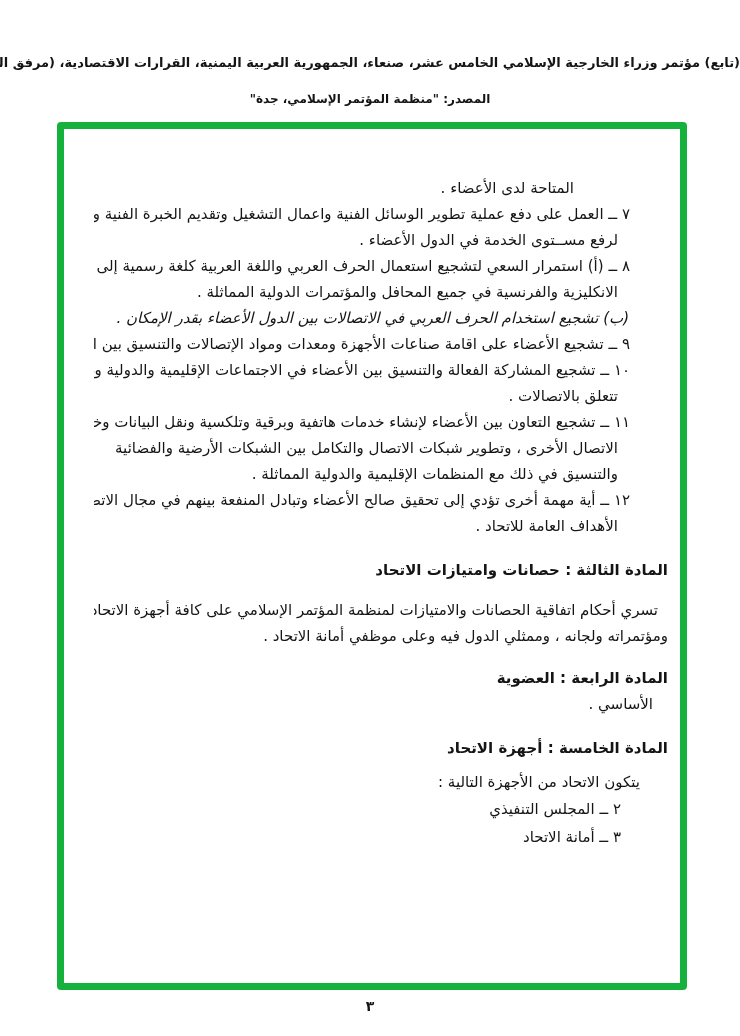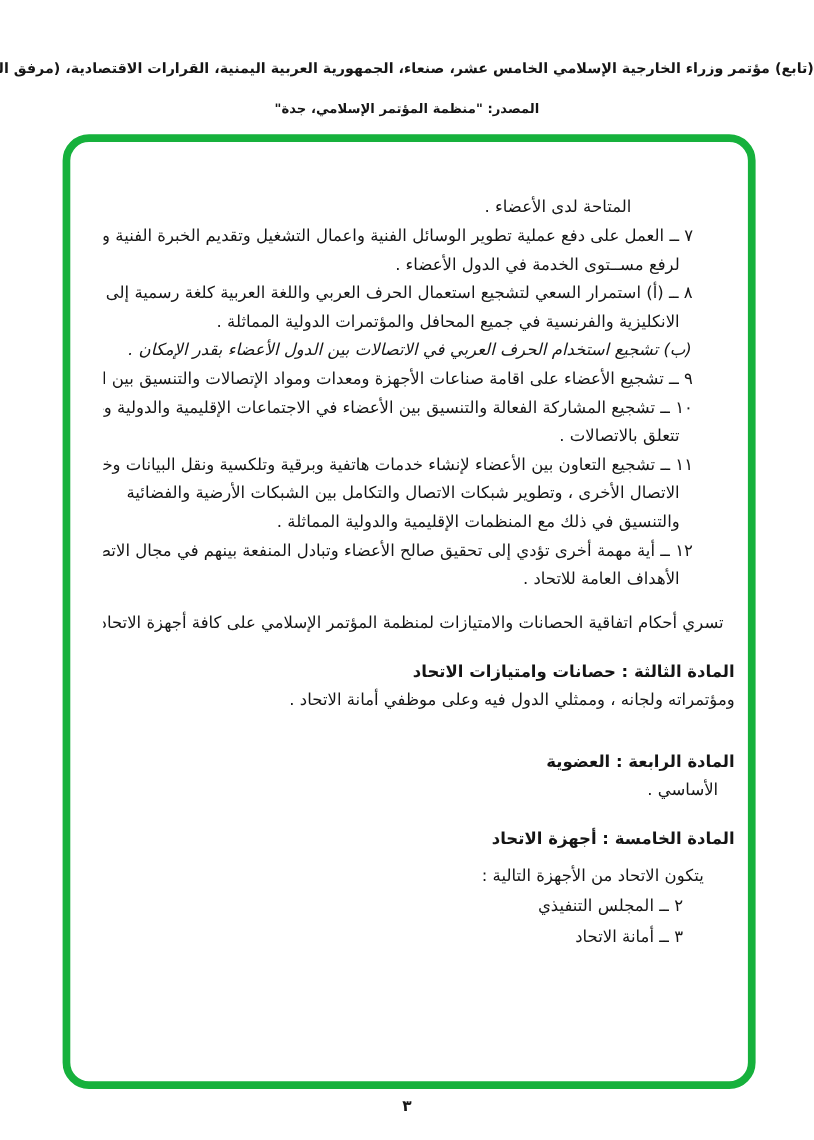--- a/index.html
+++ b/index.html
@@ -32,21 +32,21 @@
     line-height: 22px;
     margin-top: 12px;
   }
   
   .green-box {
     position: absolute;
     left: 57px; top: 122px;
     width: 630px; height: 868px;
     box-sizing: border-box;
     border: 7px solid #16b13c;
-    border-radius: 24px;
+    border-radius: 4px;
     overflow: hidden;
     background: #ffffff;
   }
   .content {
     position: absolute;
     top: 0; bottom: 0; right: 0; left: 0;
     padding: 46px 12px 0 30px;
     font-size: 15px;
   }
   .line {
@@ -63,21 +63,21 @@
   .heading      { margin-right: 0; font-weight: bold; }
   .para-first   { margin-right: 10px; }
   .para-cont    { margin-right: 0; }
   .para-last    { margin-right: 15px; }
   .organs-intro { margin-right: 28px; }
   .organ        { margin-right: 47px; line-height: 28px; }
   
   .gap-8  { margin-top: 8px; }
   .gap-14 { margin-top: 14px; }
   .gap-18 { margin-top: 18px; }
-  .gap-26 { margin-top: 30px; }
+  .gap-26 { margin-top: 16px; }
   
   .page-number {
     position: absolute;
     top: 998px; left: 0; right: 0;
     text-align: center;
     font-weight: bold;
     font-size: 14px;
   }
 </style>
 </head>
@@ -107,22 +107,22 @@
       <div class="line item-first">١٠ ــ تشجيع المشاركة الفعالة والتنسيق بين الأعضاء في الاجتماعات الإقليمية والدولية وغيرها التي</div>
       <div class="line item-cont">تتعلق بالاتصالات .</div>
 
       <div class="line item-first">١١ ــ تشجيع التعاون بين الأعضاء لإنشاء خدمات هاتفية وبرقية وتلكسية ونقل البيانات وخدمات</div>
       <div class="line item-cont">الاتصال الأخرى ، وتطوير شبكات الاتصال والتكامل بين الشبكات الأرضية والفضائية</div>
       <div class="line item-cont">والتنسيق في ذلك مع المنظمات الإقليمية والدولية المماثلة .</div>
 
       <div class="line item-first">١٢ ــ أية مهمة أخرى تؤدي إلى تحقيق صالح الأعضاء وتبادل المنفعة بينهم في مجال الاتصالات وتحقيق</div>
       <div class="line item-cont">الأهداف العامة للاتحاد .</div>
 
+      <div class="line heading gap-18">المادة الثالثة : حصانات وامتيازات الاتحاد</div>
       <div class="line para-first gap-14">تسري أحكام اتفاقية الحصانات والامتيازات لمنظمة المؤتمر الإسلامي على كافة أجهزة الاتحاد</div>
-      <div class="line heading gap-18">المادة الثالثة : حصانات وامتيازات الاتحاد</div>
       <div class="line para-cont">ومؤتمراته ولجانه ، وممثلي الدول فيه وعلى موظفي أمانة الاتحاد .</div>
 
       <div class="line heading gap-26">المادة الرابعة : العضوية</div>
       <div class="line para-last">الأساسي .</div>
 
       <div class="line heading gap-18">المادة الخامسة : أجهزة الاتحاد</div>
       <div class="line organs-intro gap-8">يتكون الاتحاد من الأجهزة التالية :</div>
       <div class="line organ">٢ ــ المجلس التنفيذي</div>
       <div class="line organ">٣ ــ أمانة الاتحاد</div>
 

